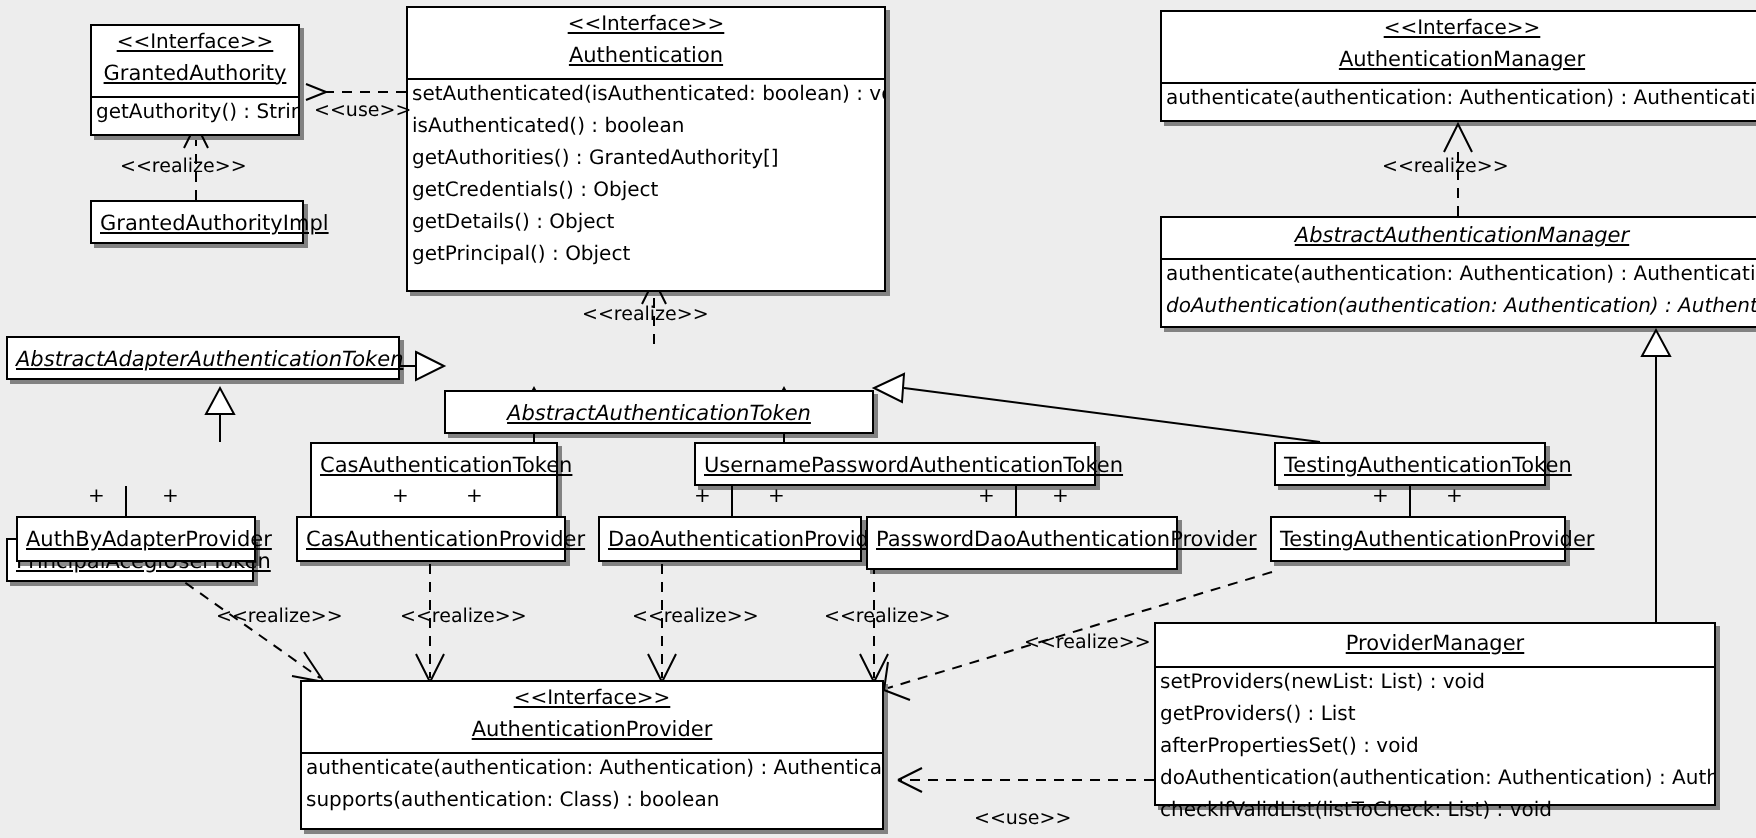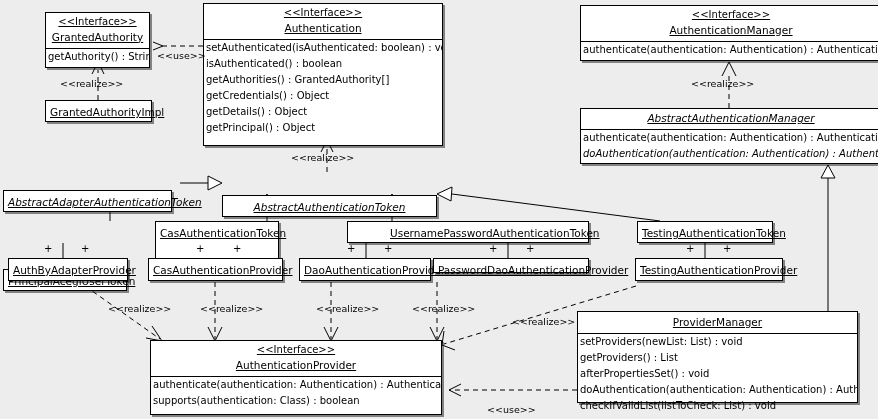--- a/index.html
+++ b/index.html
@@ -261,21 +261,21 @@
   <div class="uml-box" style="left:580px; top:108px; width:302px; height:56px;">
     <div class="uml-head with-body">
       <span class="cls-name abstract">AbstractAuthenticationManager</span>
     </div>
     <div class="uml-ops">
       <div class="op">authenticate(authentication: Authentication) : Authentication</div>
       <div class="op abstract">doAuthentication(authentication: Authentication) : Authentication</div>
     </div>
   </div>
 
-  <div class="uml-box simple" style="left:3px; top:190px; width:169px; height:22px;">
+  <div class="uml-box simple" style="left:3px; top:168px; width:197px; height:22px;">
     <div class="uml-head">
       <span class="cls-name abstract">AbstractAdapterAuthenticationToken</span>
     </div>
   </div>
 
   <div class="uml-box simple" style="left:222px; top:172px; width:215px; height:22px;margin-top:23px;">
     <div class="uml-head">
       <span class="cls-name abstract">AbstractAuthenticationToken</span>
     </div>
   </div>
@@ -285,21 +285,21 @@
       <span class="cls-name">PrincipalAcegiUserToken</span>
     </div>
   </div>
 
   <div class="uml-box simple" style="left:155px; top:221px; width:124px; height:38px;">
     <div class="uml-head">
       <span class="cls-name">CasAuthenticationToken</span>
     </div>
   </div>
 
-  <div class="uml-box simple" style="left:347px; top:221px; width:242px; height:22px;padding-left:38px;">
+  <div class="uml-box simple" style="left:347px; top:221px; width:201px; height:22px;">
     <div class="uml-head">
       <span class="cls-name">UsernamePasswordAuthenticationToken</span>
     </div>
   </div>
 
   <div class="uml-box simple" style="left:637px; top:221px; width:136px; height:22px;">
     <div class="uml-head">
       <span class="cls-name">TestingAuthenticationToken</span>
     </div>
   </div>
@@ -315,21 +315,21 @@
       <span class="cls-name">CasAuthenticationProvider</span>
     </div>
   </div>
 
   <div class="uml-box simple" style="left:299px; top:258px; width:132px; height:23px;">
     <div class="uml-head">
       <span class="cls-name">DaoAuthenticationProvider</span>
     </div>
   </div>
 
-  <div class="uml-box simple" style="left:433px; top:258px; width:156px; height:15px;">
+  <div class="uml-box simple" style="left:433px; top:258px; width:156px; height:27px;">
     <div class="uml-head">
       <span class="cls-name">PasswordDaoAuthenticationProvider</span>
     </div>
   </div>
 
   <div class="uml-box simple" style="left:635px; top:258px; width:148px; height:23px;">
     <div class="uml-head">
       <span class="cls-name">TestingAuthenticationProvider</span>
     </div>
   </div>

